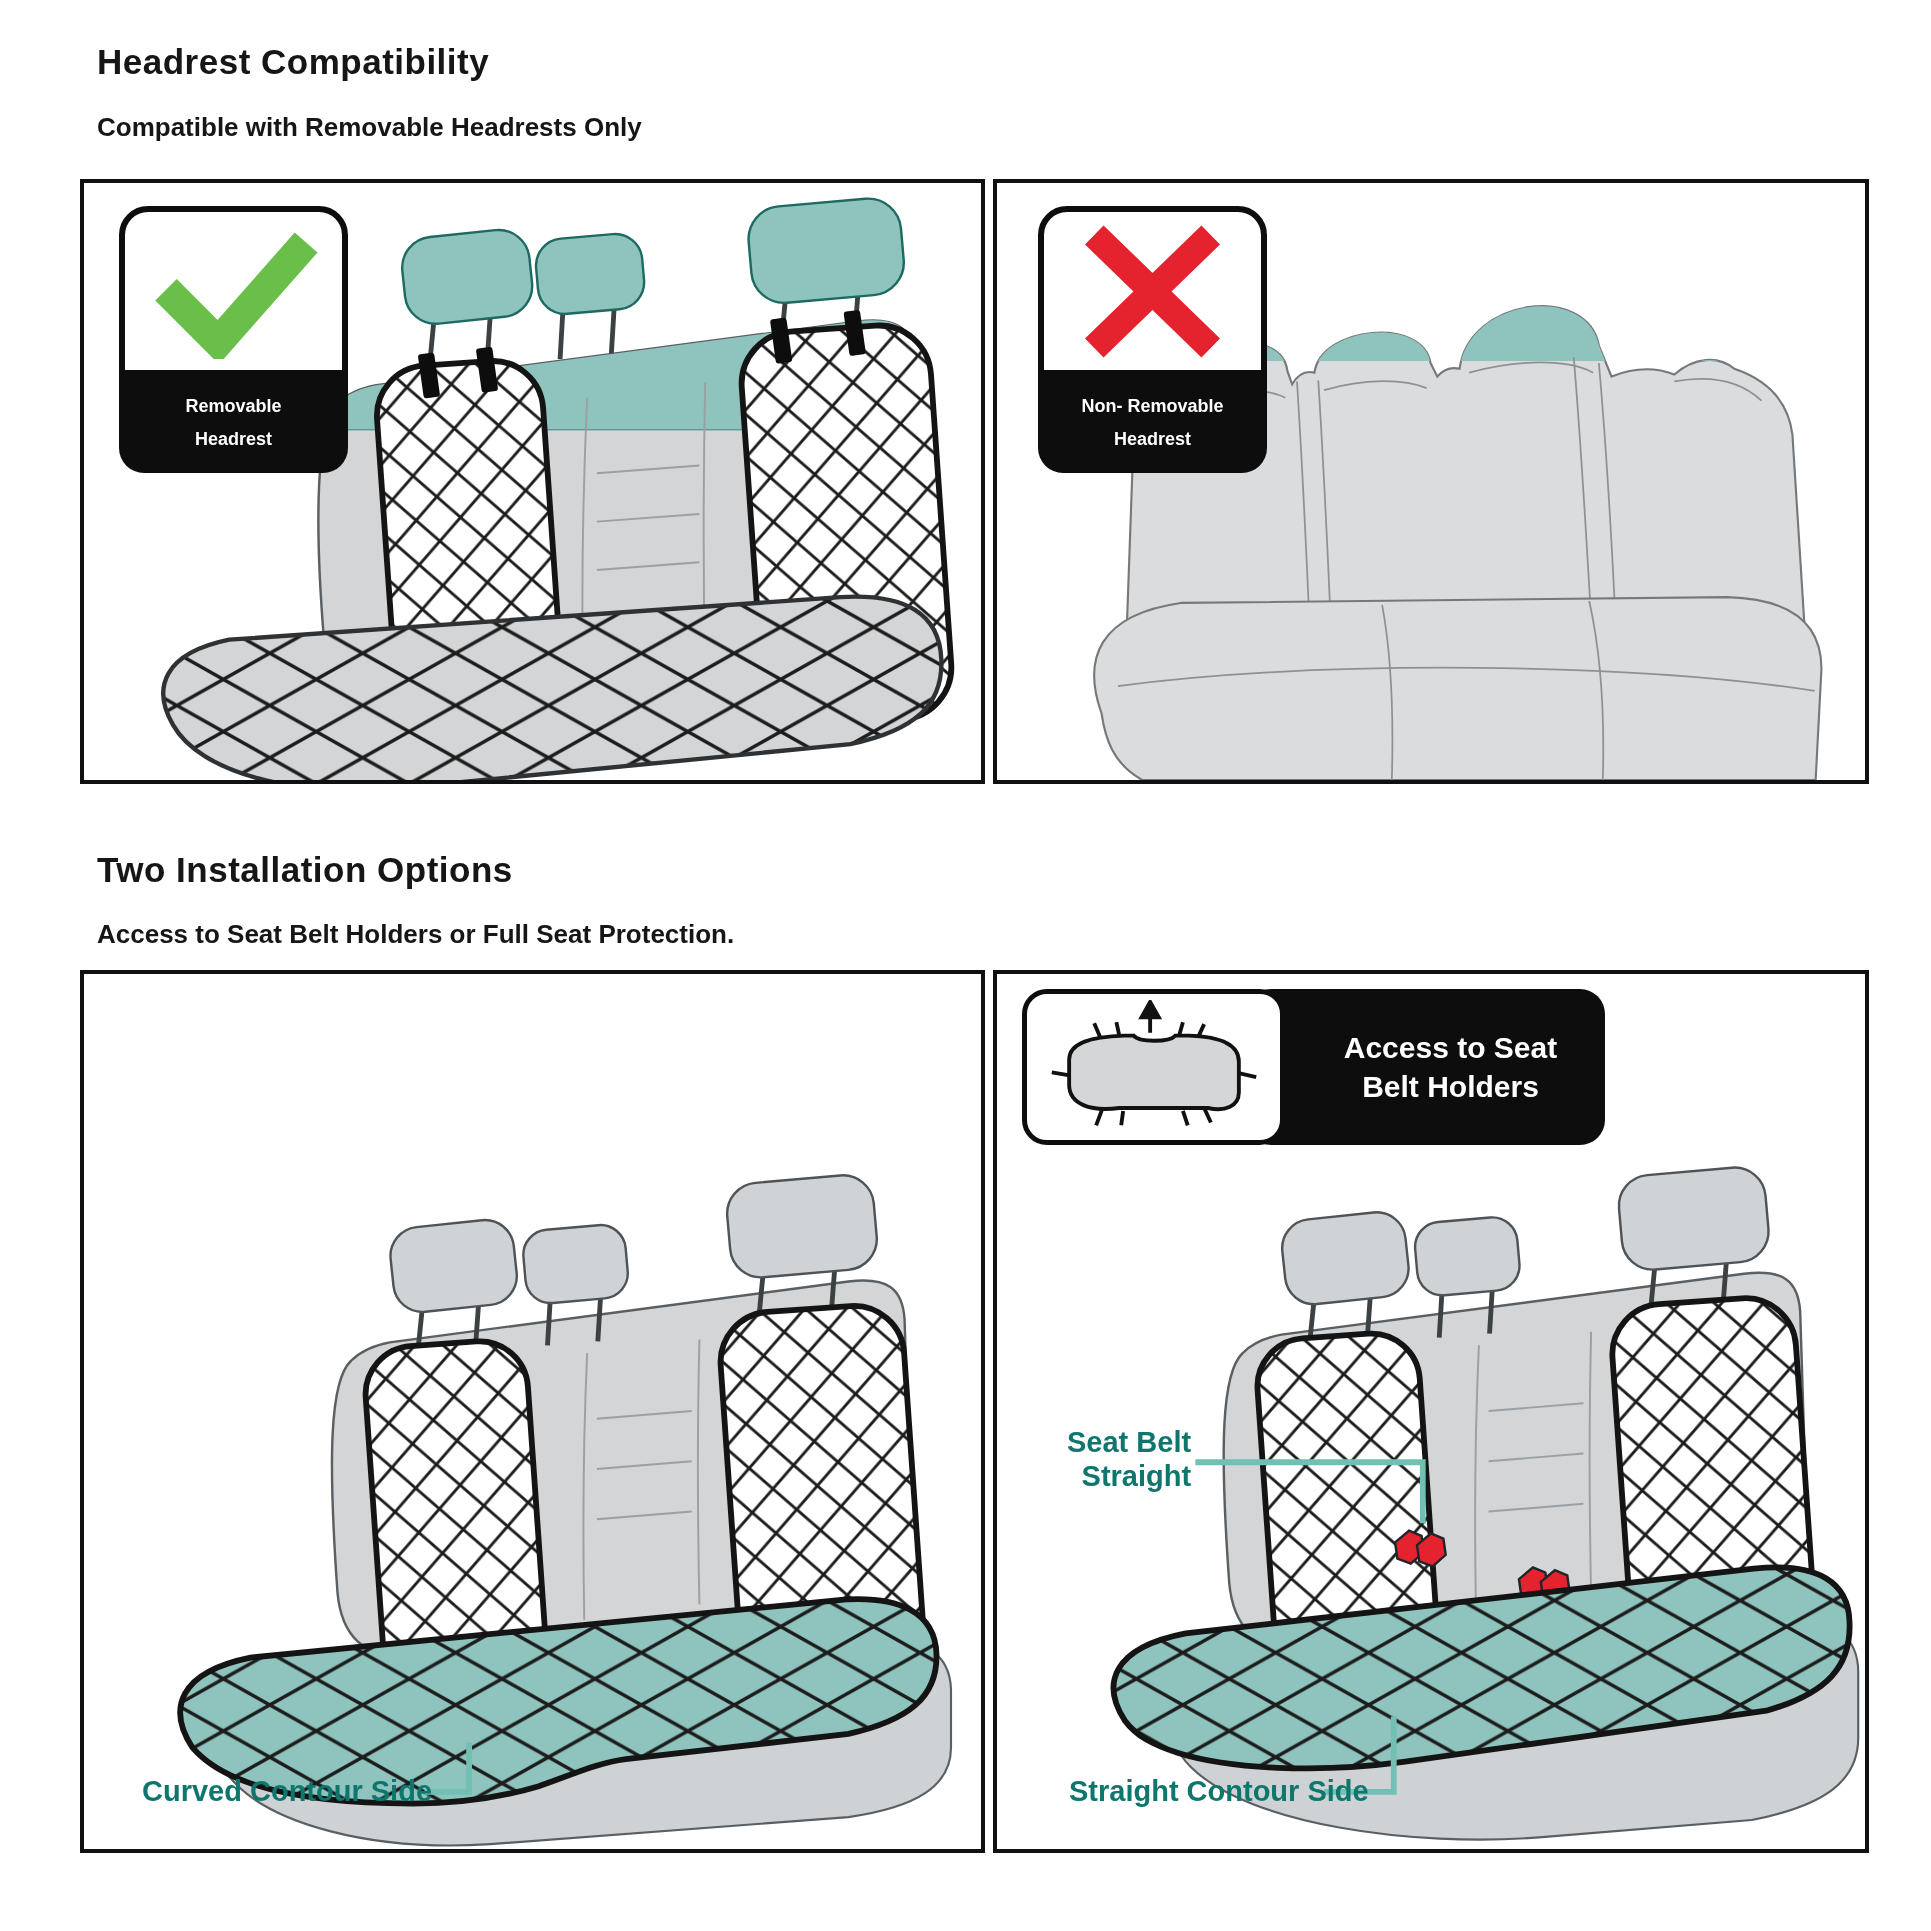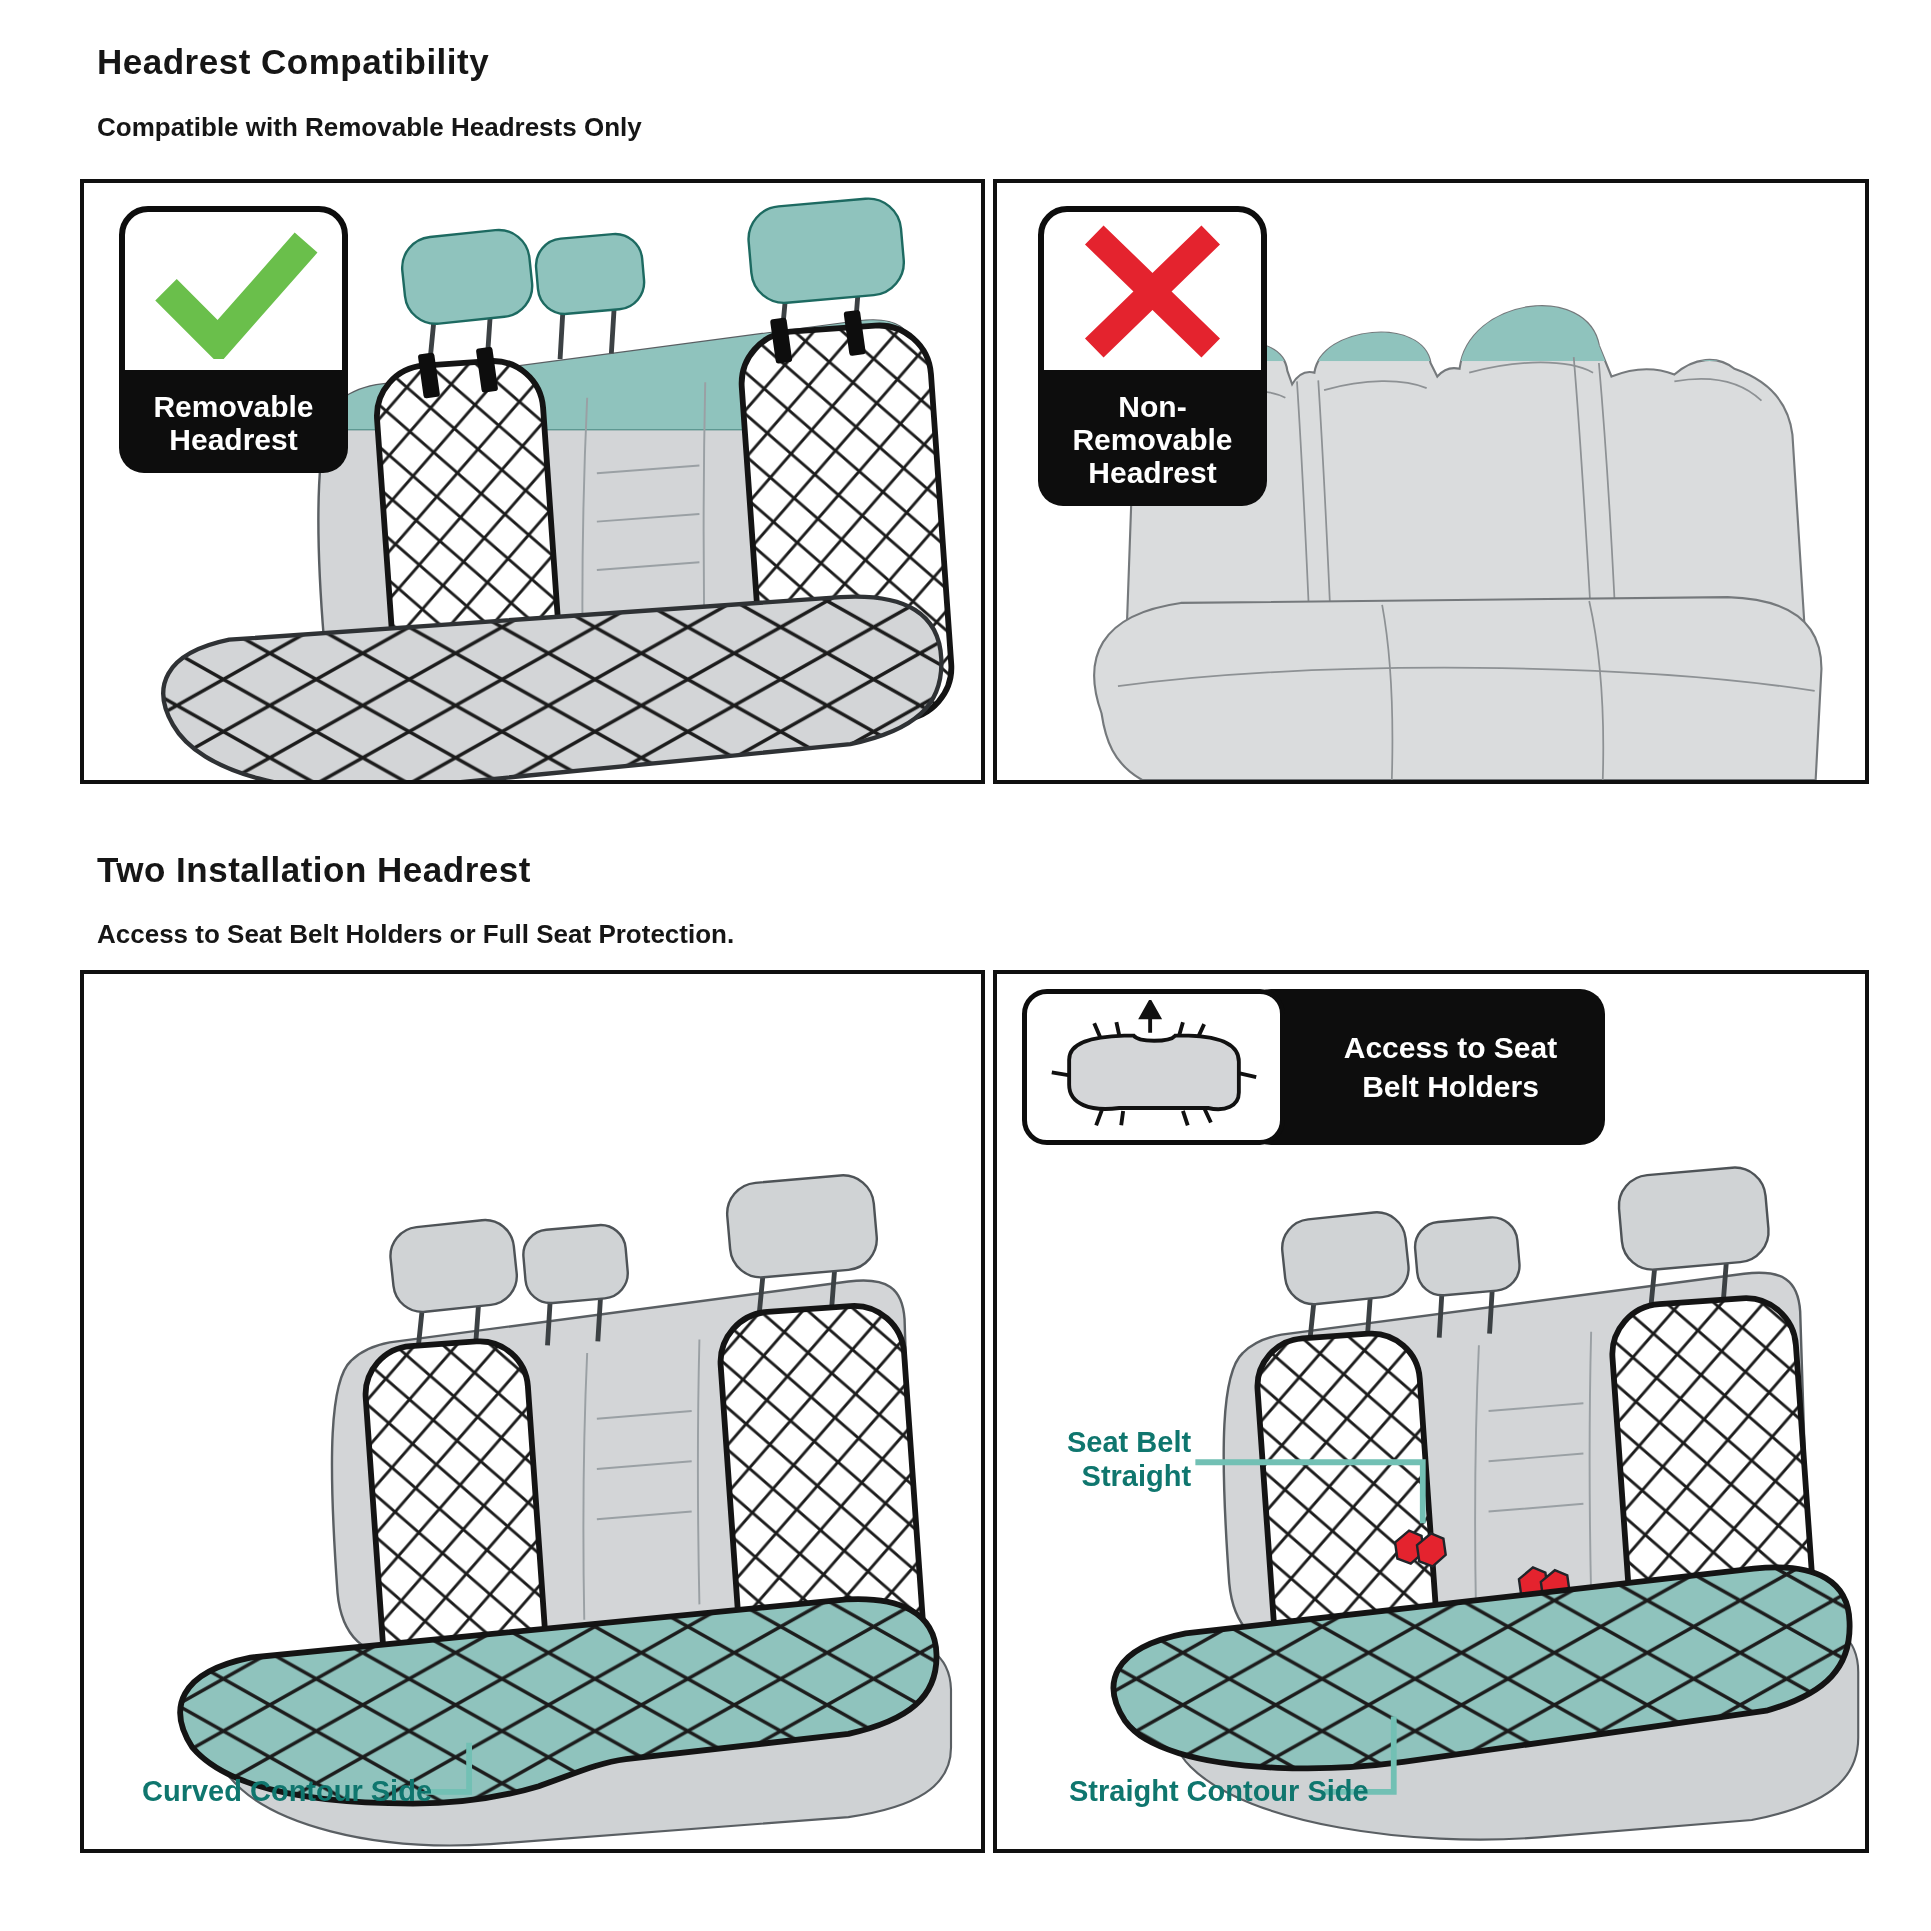--- a/index.html
+++ b/index.html
@@ -4,21 +4,21 @@
 <style>
   html,body{margin:0;padding:0;background:#ffffff;}
   body{width:1931px;height:1931px;position:relative;font-family:"Liberation Sans",sans-serif;color:#111;}
   h1.title{position:absolute;margin:0;font-size:35px;font-weight:bold;letter-spacing:0.5px;color:#161616;}
   .subtitle{position:absolute;margin:0;font-size:26px;font-weight:bold;color:#161616;}
   .panel{position:absolute;border:4.8px solid #101010;background:#fff;box-sizing:border-box;overflow:hidden;}
   .panel svg.illus{position:absolute;left:0;top:0;width:100%;height:100%;}
   
   .badge{position:absolute;width:229px;z-index:5;}
   .badge .mark{box-sizing:border-box;height:170px;border:6.8px solid #0d0d0d;border-radius:29px 29px 0 0;background:#fff;display:flex;align-items:center;justify-content:center;}
-  .badge .lbl{box-sizing:border-box;background:#0d0d0d;color:#fff;border-radius:0 0 25px 25px;text-align:center;font-weight:bold;font-size:30px;line-height:33px;padding:13.5px 5.8px 17.4px 5.8px;}
+  .badge .lbl{box-sizing:border-box;background:#0d0d0d;color:#fff;border-radius:0 0 25px 25px;text-align:center;font-weight:bold;font-size:18px;line-height:33px;padding:13.5px 5.8px 17.4px 5.8px;}
   
   .hbadge{position:absolute;left:25px;top:15.4px;display:flex;z-index:6;height:156px;}
   .hbadge .icobox{box-sizing:border-box;width:263px;height:156px;background:#fff;border:5.8px solid #0d0d0d;border-radius:25px;display:flex;align-items:center;justify-content:center;position:relative;z-index:2;}
   .hbadge .pill{box-sizing:border-box;height:156px;background:#0d0d0d;color:#fff;border-radius:25px;margin-left:-39px;padding-left:50px;display:flex;flex-direction:column;align-items:center;justify-content:center;font-weight:bold;font-size:30px;line-height:39px;position:relative;z-index:1;text-align:center;}
   .callout{position:absolute;font-size:29px;font-weight:bold;color:#0f766e;line-height:34px;z-index:4;text-align:right;}
 </style>
 </head>
 <body>
 
 <svg width="0" height="0" style="position:absolute" aria-hidden="true">
@@ -140,21 +140,21 @@
         <path d="M40,12 L180,148 M180,12 L40,148" style="fill:none;stroke:var(--red);stroke-width:32;stroke-linecap:butt"></path>
       </svg>
     </div>
     <div class="lbl">
       <span>Non- Removable</span><br>
       <span>Headrest</span>
     </div>
   </div>
 </div>
 
-<h1 class="title" style="left:97px;top:850px;">Two Installation Headrest</h1>
+<h1 class="title" style="left:97px;top:850px;">Two Installation Options</h1>
 <p class="subtitle" style="left:97px;top:919px;">Access to Seat Belt Holders or Full Seat Protection.</p>
 
 <div class="panel" style="left:80px;top:970px;width:905px;height:883px;">
   <svg class="illus" viewBox="0 0 927 905" preserveAspectRatio="none">
 
     <path d="M262,640 C252,500 254,420 276,400 C286,390 300,384 316,381 L790,318 C830,313 846,325 848,357 L856,612 C857,646 838,660 804,666 L330,704 C290,708 266,684 262,640 Z" style="fill:var(--seat-gray);stroke:var(--seat-edge);stroke-width:2.5"></path>
     <g style="stroke:var(--seam);stroke-width:2;fill:none">
       <path d="M520,392 C516,480 515,560 517,668"></path>
       <path d="M636,378 C634,460 634,560 636,652"></path>
       <path d="M530,460 L628,452 M530,512 L628,504 M530,564 L628,556"></path>

